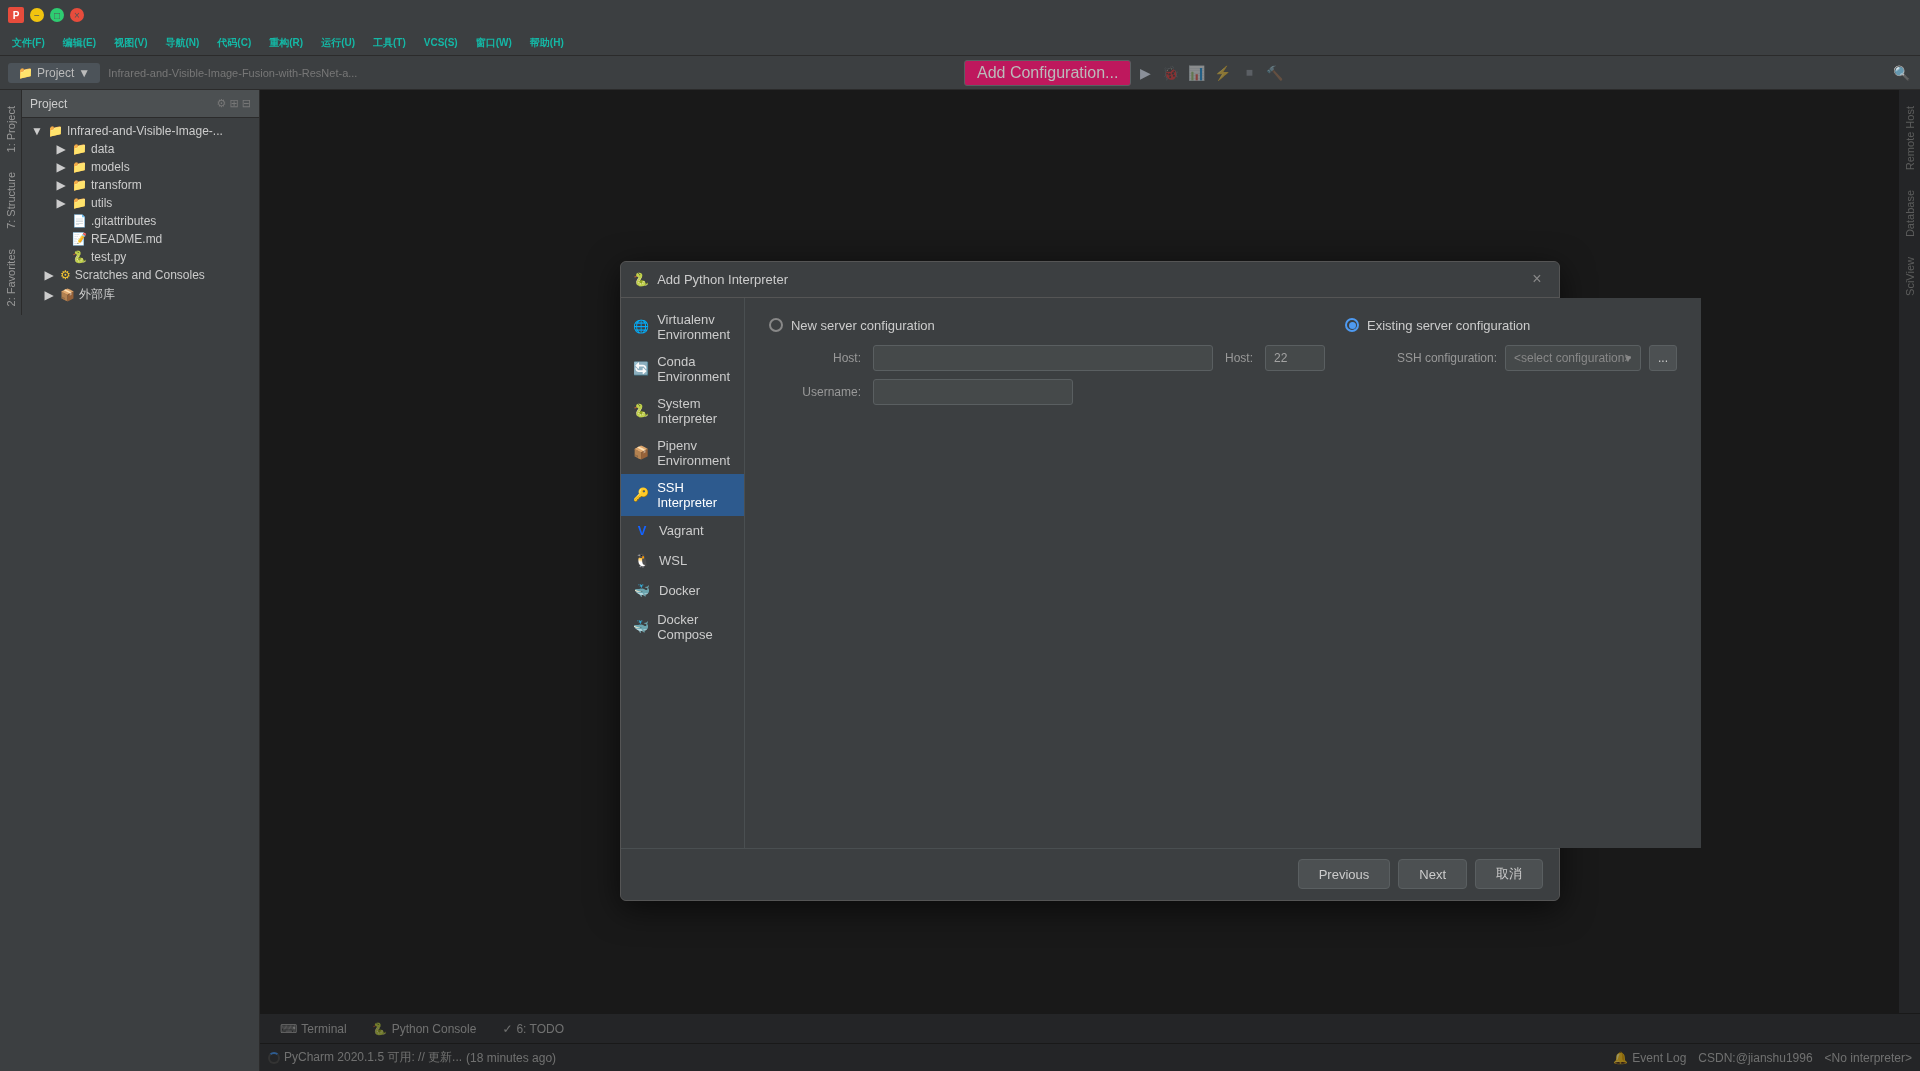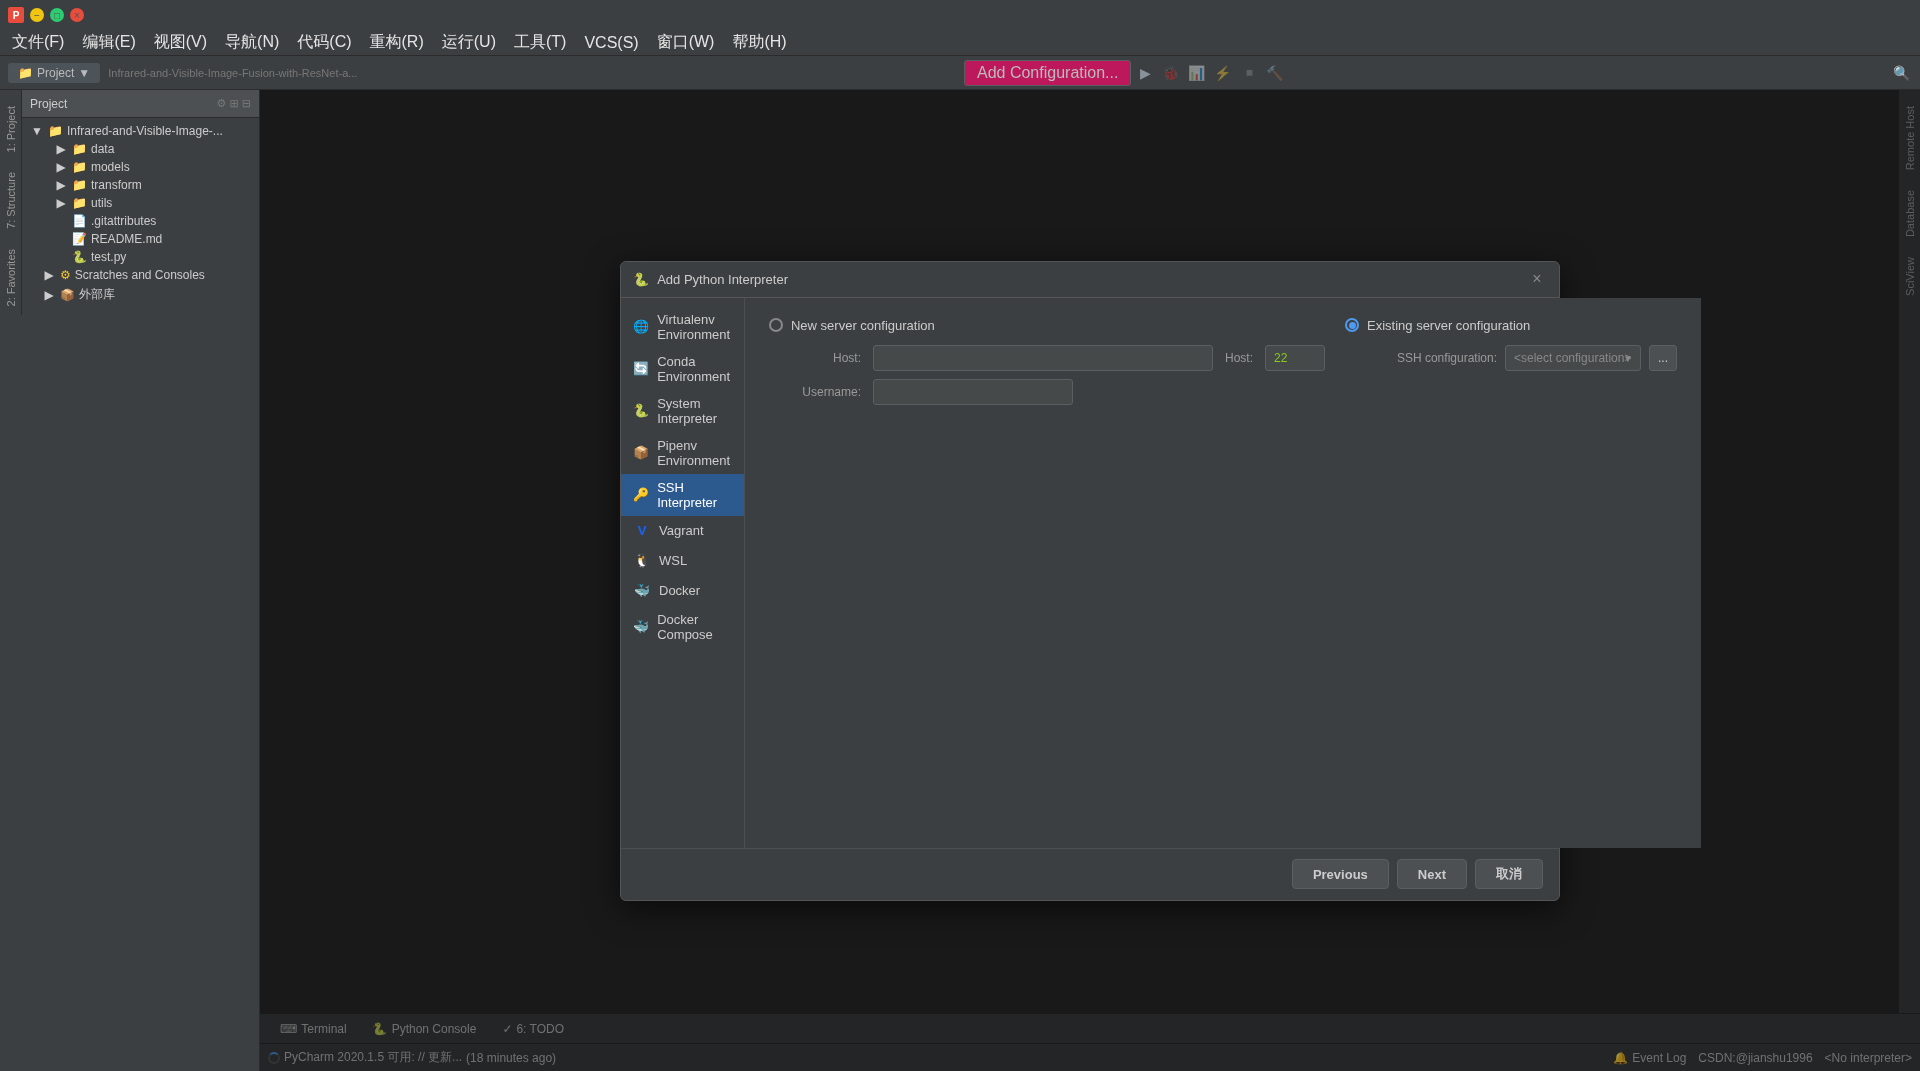--- a/index.html
+++ b/index.html
@@ -56,24 +56,25 @@
       height: 26px;
       background: #3c3f41;
       display: flex;
       align-items: center;
       padding: 0 4px;
       gap: 2px;
       border-bottom: 1px solid #2b2b2b;
     }
     .menu-item {
       padding: 3px 8px;
-      color: #e5e5e5;
-      font-size: 16px;
+      color: #14b8a6;
+      font-size: 10px;
       cursor: pointer;
       border-radius: 3px;
+      font-weight: bold;
     }
 
     
     .toolbar {
       height: 34px;
       background: #3c3f41;
       display: flex;
       align-items: center;
       padding: 0 8px;
       gap: 4px;
@@ -274,21 +275,21 @@
     .form-label {
       font-size: 12px;
       color: #999;
       text-align: right;
     }
     .form-input {
       background: #45494a;
       border: 1px solid #5a5f61;
       border-radius: 3px;
       padding: 4px 8px;
-      color: #84cc16;
+      color: #a3a3a3;
       font-size: 12px;
       outline: none;
       height: 26px;
     }
     .port-input {
       width: 80px;
     }
     .host-input {
       flex: 1;
     }
@@ -359,21 +360,20 @@
       border-radius: 4px;
       font-size: 13px;
       cursor: pointer;
       height: 30px;
       display: flex; align-items: center; justify-content: center;
     }
     .footer-btn.secondary {
       background: #4c5052;
       border: 1px solid #5a5f61;
       color: #ccc;
-      font-weight: bold;
     }
 
     
     .status-bar {
       height: 28px;
       background: #3c3f41;
       border-top: 1px solid #2b2b2b;
       display: flex;
       align-items: center;
       padding: 0 8px;

